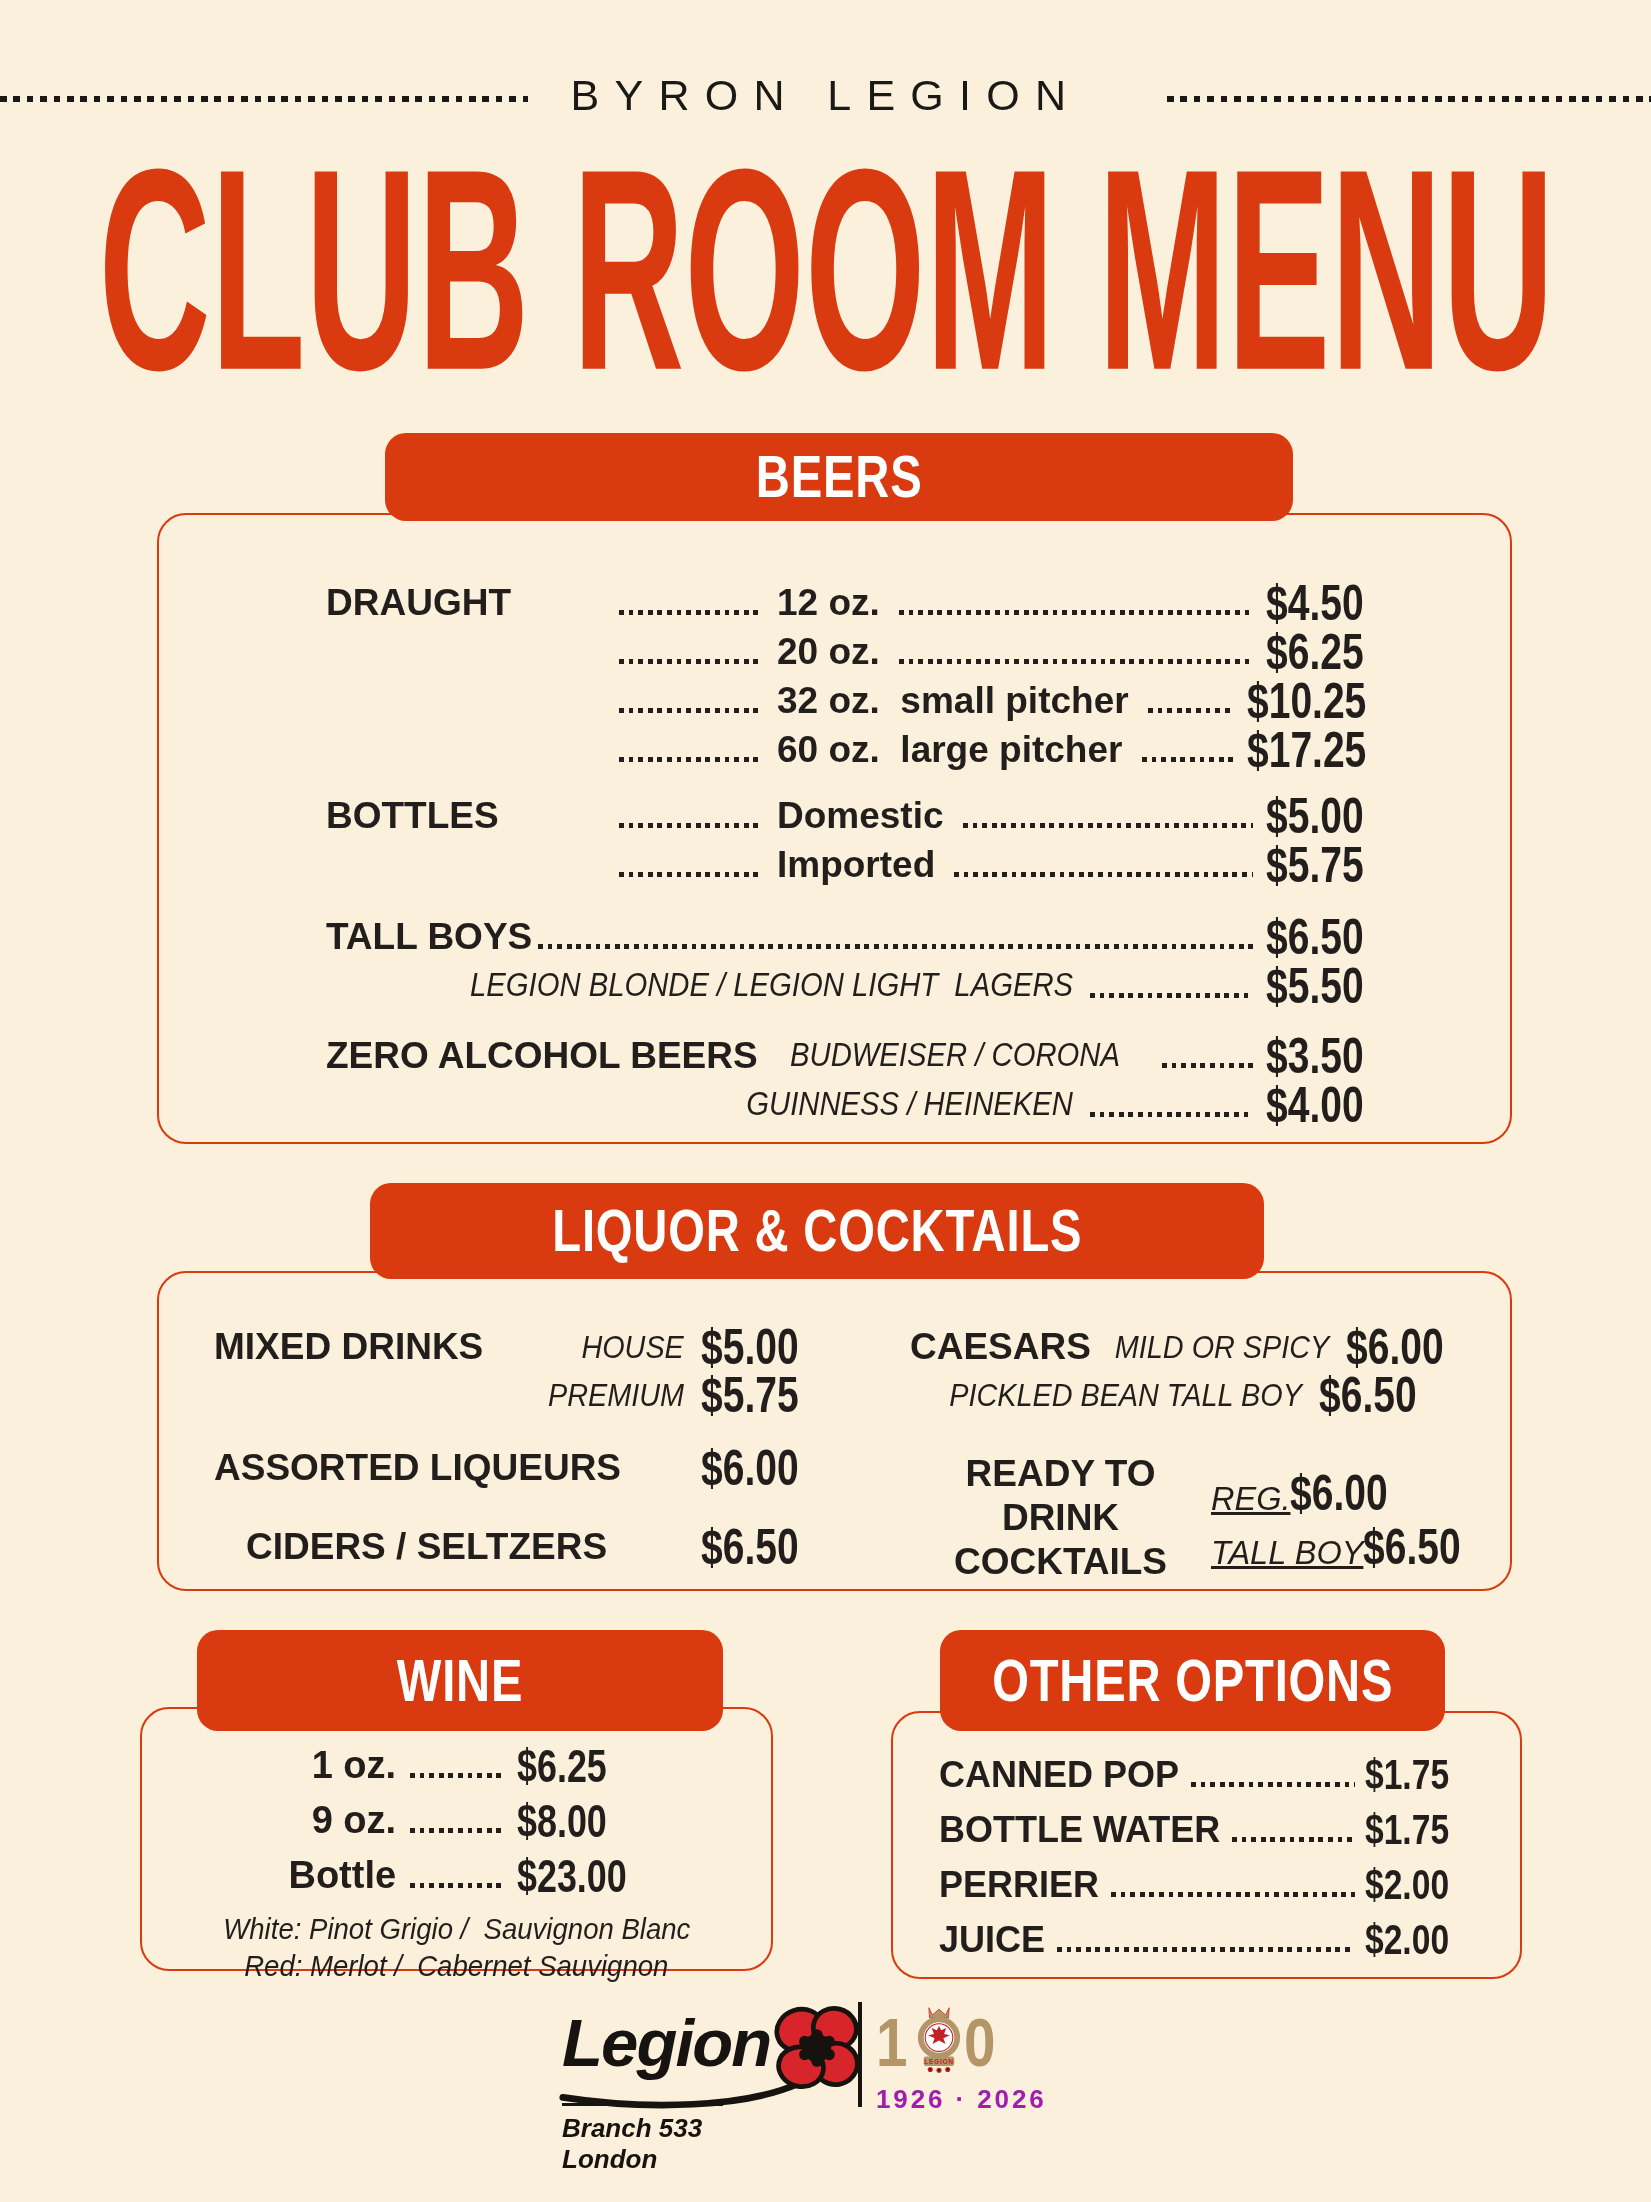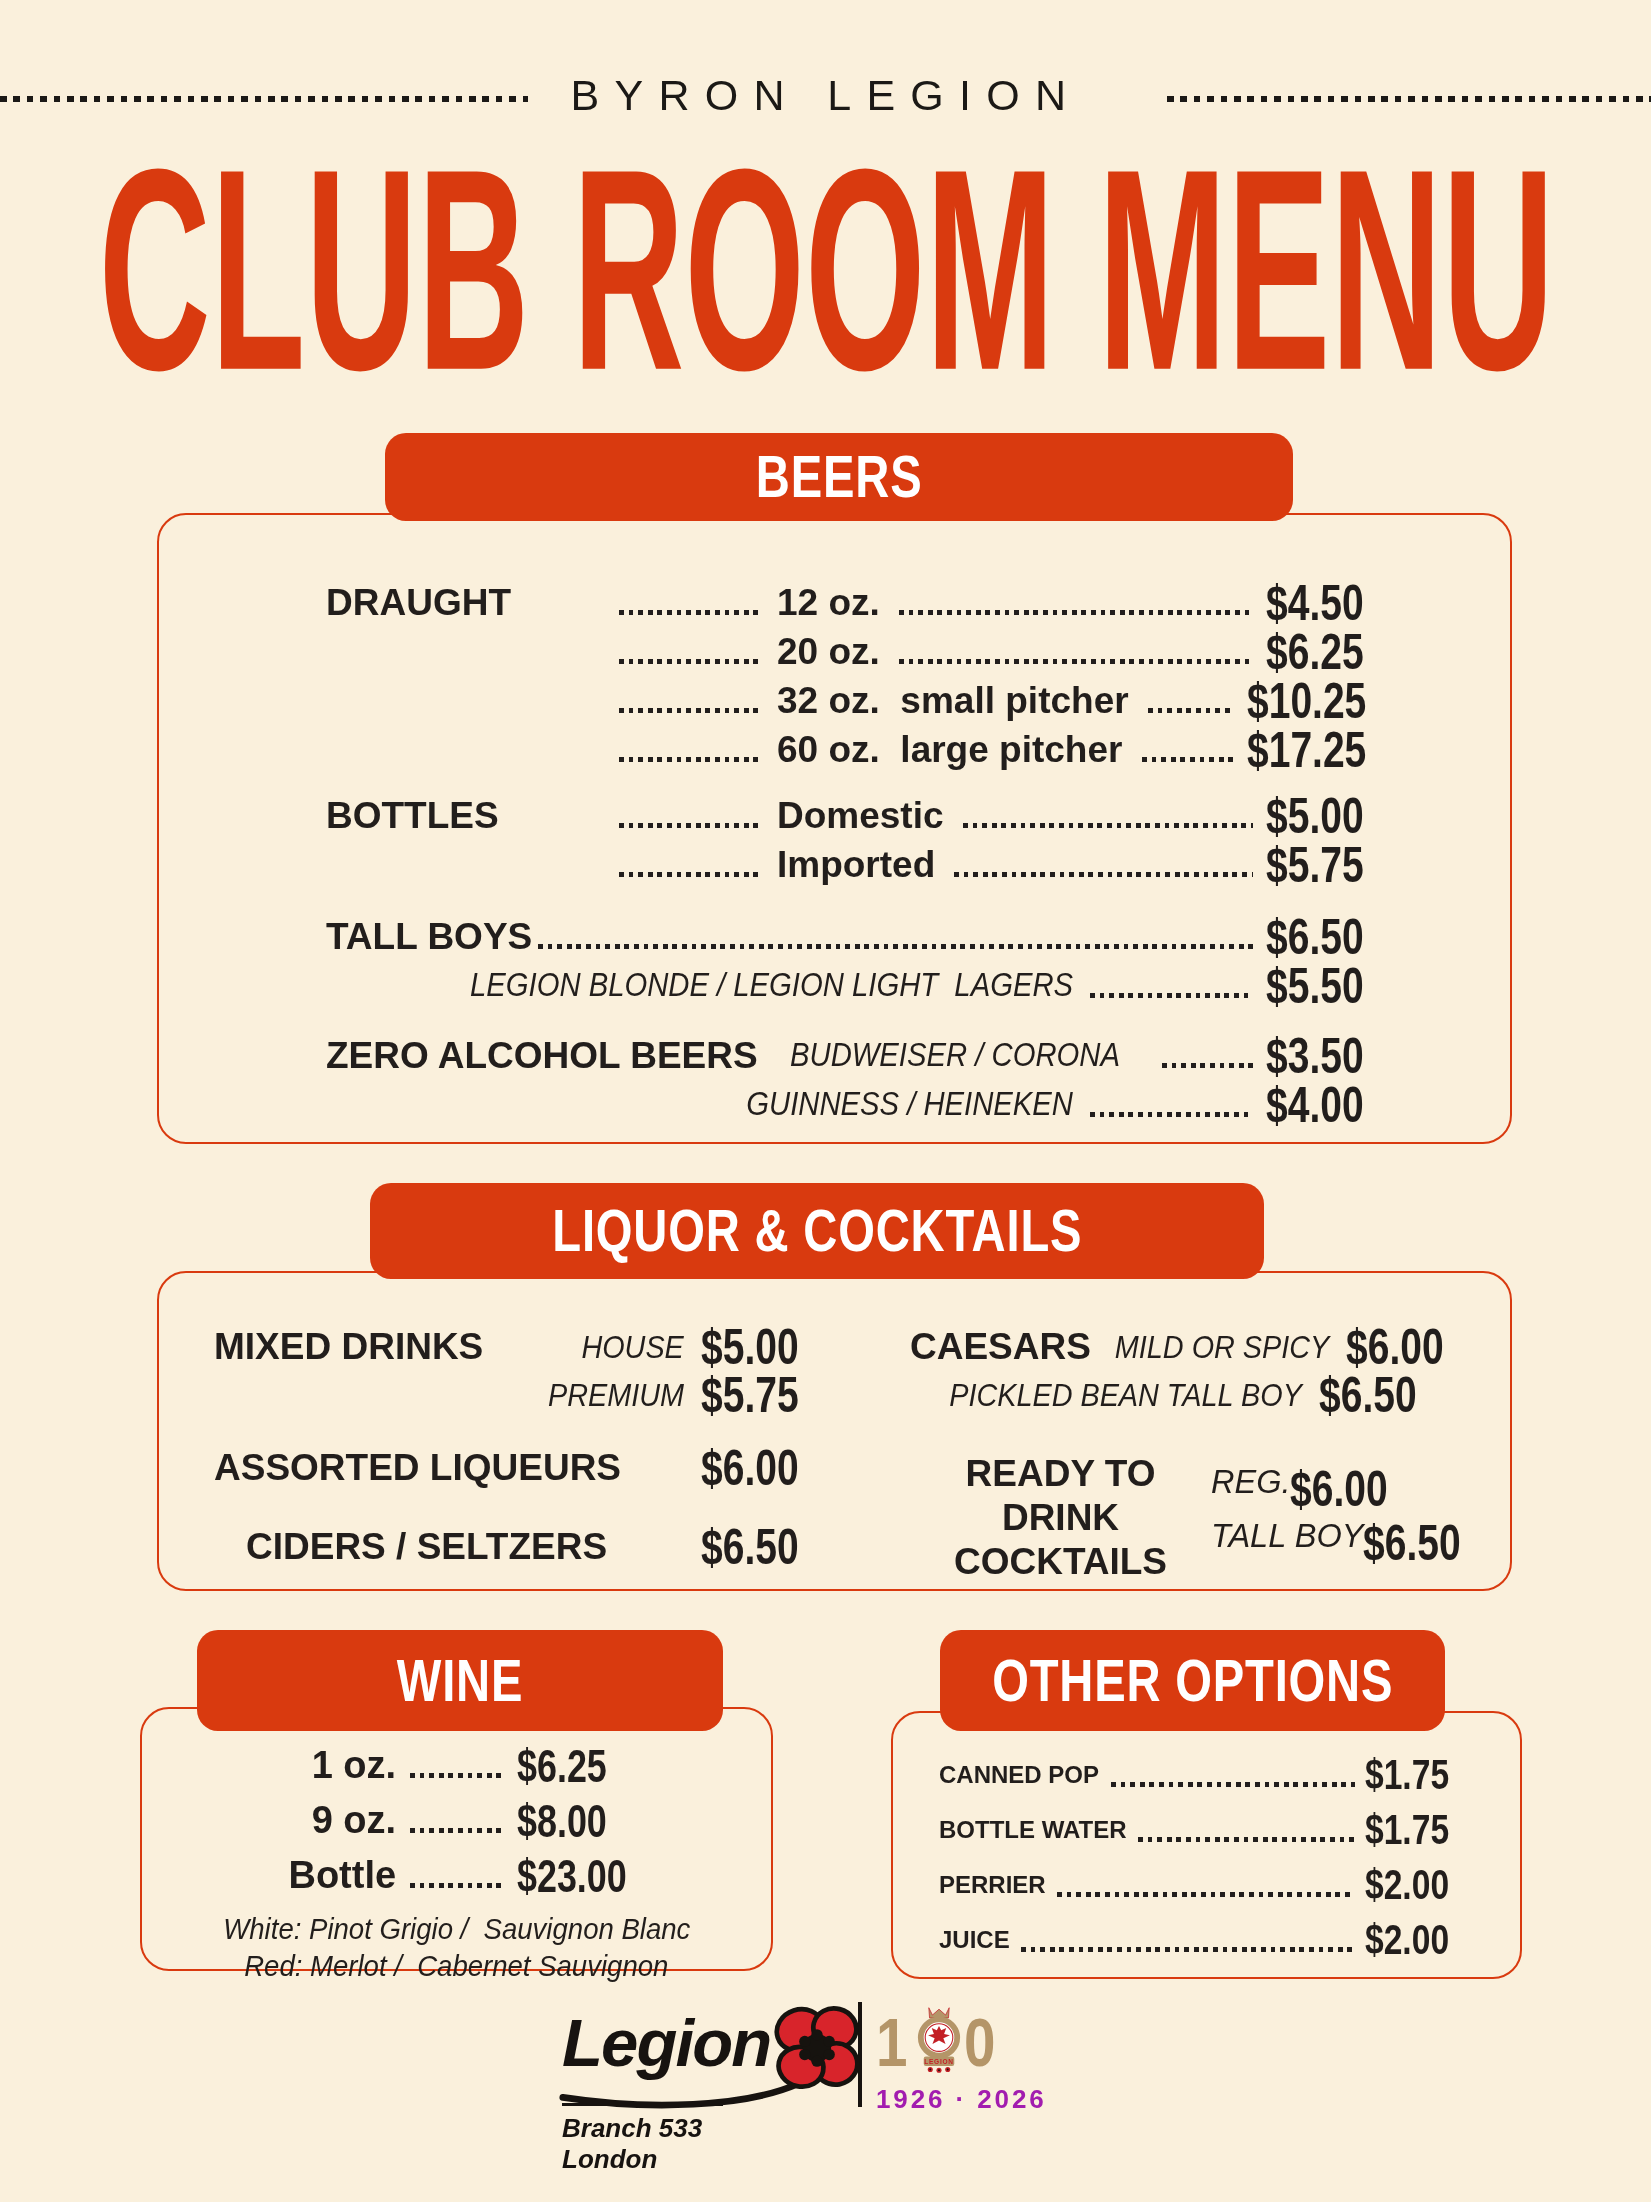--- a/index.html
+++ b/index.html
@@ -61,33 +61,33 @@
   .lrow{display:flex;align-items:center;height:48px;}
   .lrow .llab{flex:0 0 auto;font-size:37px;font-weight:700;white-space:nowrap;}
   .lrow .spacer{flex:1 1 auto;}
   .lrow .lvar{font-style:italic;font-size:32px;font-weight:500;white-space:nowrap;
     transform:scaleX(.9);transform-origin:right center;margin-right:17px;}
   .lrow .pcol{flex:0 0 119px;}
   .mt26{margin-top:25px;} .mt32{margin-top:31px;margin-left:32px;} .mt34{margin-top:32.5px;}
   .rtd{display:flex;align-items:center;}
   .rtd-label{flex:0 0 301px;text-align:center;font-size:37px;font-weight:700;line-height:44px;}
   .rtd-opts{flex:1 1 auto;display:flex;flex-direction:column;}
-  .rtd-row{display:flex;align-items:flex-start;height:54px;}
+  .rtd-row{display:flex;align-items:flex-end;height:54px;text-decoration:underline;}
   
   .wrow{display:flex;align-items:center;justify-content:center;height:55px;}
   .wlab{width:163px;text-align:right;font-size:38px;font-weight:700;white-space:nowrap;}
   .wdots{width:94px;margin:0 13.4px;align-self:flex-end;margin-bottom:15.3px;}
   .wprice{width:163px;font-size:46px;font-weight:700;}
   .wprice>span{display:inline-block;transform:scaleX(.78);transform-origin:left center;}
   .wnotes{margin-top:7.6px;text-align:center;font-style:italic;font-size:29px;
     font-weight:500;line-height:37px;}
   .wnote{display:inline-block;transform:scaleX(.95);transform-origin:center;white-space:pre;}
   
   .orow{display:flex;align-items:center;height:55px;}
-  .olab{flex:0 0 auto;font-size:24px;font-weight:700;white-space:nowrap;}
+  .olab{flex:0 0 auto;font-size:36px;font-weight:700;white-space:nowrap;}
   .odots{flex:1 1 auto;margin:0 9.6px 15.3px 11.5px;align-self:flex-end;}
   .oprice{flex:0 0 91px;font-size:42px;font-weight:700;}
   .oprice>span{display:inline-block;transform:scaleX(.8);transform-origin:left center;}
   
   .legion-lockup{position:absolute;left:562px;top:2005px;display:flex;align-items:flex-start;z-index:2;}
   .legion-word{font-size:67px;font-weight:800;font-style:italic;letter-spacing:-1.9px;
     line-height:75px;color:#171310;}
   .poppy{margin-left:0px;margin-top:-3.8px;}
   .swoosh{position:absolute;left:559px;top:2057px;z-index:1;}
   .logo-underline{position:absolute;left:562px;top:2103px;width:161px;height:2.9px;background:#171310;}

